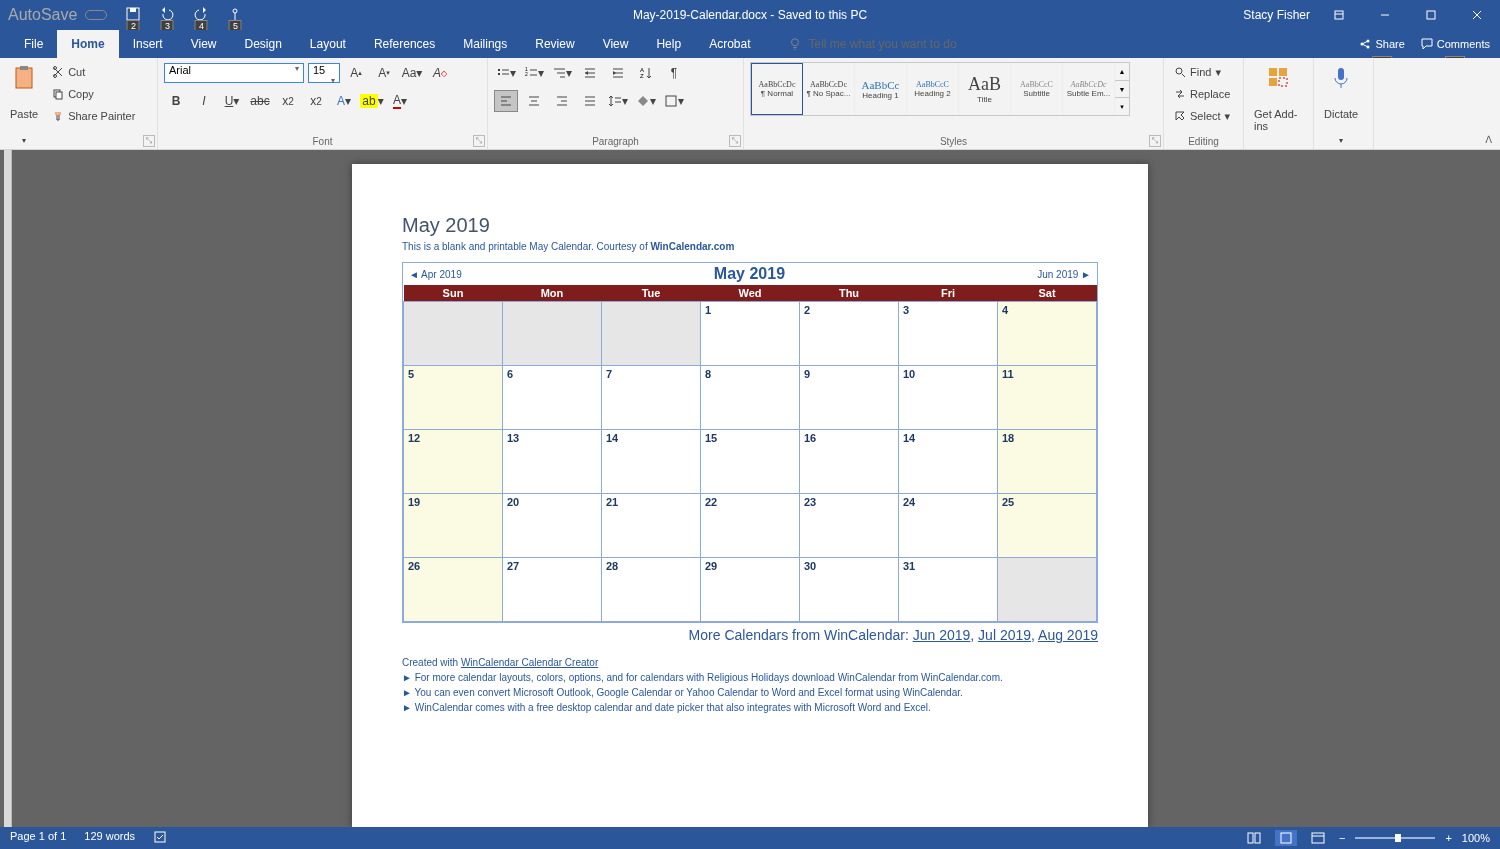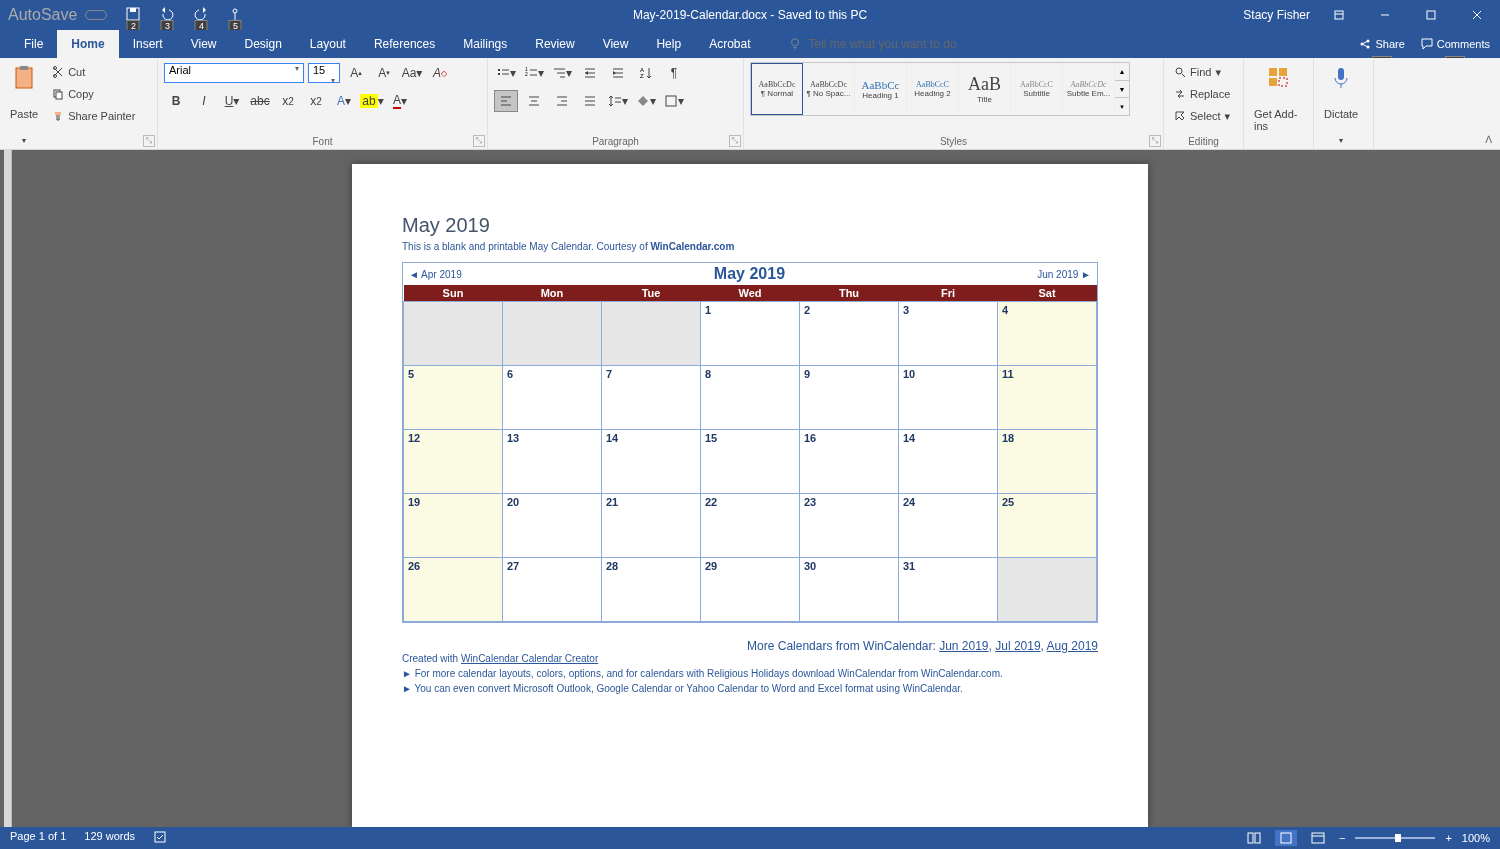--- a/index.html
+++ b/index.html
@@ -61,23 +61,23 @@
 .cal-sub { font-size: 10px; color: #2b579a; margin-top: 4px; }
 .cal-sub a { color: #2b579a; font-weight: 700; text-decoration: none; }
 .cal-box { border: 1px solid #8eaadb; margin-top: 10px; }
 .cal-header-row { display: flex; align-items: center; justify-content: space-between; padding: 2px 6px; font-size: 10px; color: #2b579a; }
 .cal-header-row .mid { font-size: 16px; font-weight: 700; }
 .cal-table { width: 100%; border-collapse: collapse; }
 .cal-table th { background: #7f1d1d; color: #fff; font-size: 11px; font-weight: 700; height: 16px; }
 .cal-table td { border: 1px solid #8eaadb; height: 64px; width: 14.28%; vertical-align: top; font-size: 11px; font-weight: 700; color: #1f3864; padding: 2px 4px; }
 .cal-table td.grey { background: #e7e6e6; }
 .cal-table td.yellow { background: #fbfbe3; }
-.more-cal { text-align: right; font-size: 12px; color: #2b579a; margin-top: 16px; }
+.more-cal { text-align: right; font-size: 14px; color: #2b579a; margin-top: 4px; }
 .more-cal a { text-decoration: underline; }
-.footer-text { font-size: 10px; color: #2b579a; }
+.footer-text { font-size: 10px; color: #2b579a; margin-top: 14px; }
 .footer-text a { text-decoration: underline; }
 .bullet-line { font-size: 10px; color: #2b579a; margin-top: 4px; }
 .bullet-line::before { content: "► "; color: #2b579a; }
 
 .ruler-left { position: absolute; left: 4px; top: 0; bottom: 0; width: 8px; background: #d9d9d9; border-right: 1px solid #bbb; }
 
 
 .status-bar { background: #2b579a; height: 22px; display: flex; align-items: center; color: #fff; font-size: 11px; padding: 0 10px; }
 .status-left { display: flex; gap: 18px; }
 .status-right { margin-left: auto; display: flex; align-items: center; gap: 10px; }
@@ -552,20 +552,21 @@
               <td class="grey"></td>
             </tr>
           </tbody>
       </table>
     </div>
     <div class="more-cal"><span>More Calendars from WinCalendar: </span><span id="more-links"><a>Jun 2019</a>, <a>Jul 2019</a>, <a>Aug 2019</a></span></div>
     <div class="footer-text"><span>Created with </span><a>WinCalendar Calendar Creator</a></div>
     <div id="bullets">
         <div class="bullet-line">For more calendar layouts, colors, options, and for calendars with Religious Holidays download WinCalendar from WinCalendar.com.</div>
         <div class="bullet-line">You can even convert Microsoft Outlook, Google Calendar or Yahoo Calendar to Word and Excel format using WinCalendar.</div>
+        <div class="bullet-line">WinCalendar comes with a free desktop calendar and date picker that also integrates with Microsoft Word and Excel.</div>
       </div>
   </div>
 </div>
 
 <div class="status-bar">
   <div class="status-left">
     <span>Page 1 of 1</span>
     <span>129 words</span>
     <span><svg width="14" height="14" viewBox="0 0 14 14">
           <rect x="2" y="2" width="10" height="10" fill="none" stroke="#fff"></rect>

